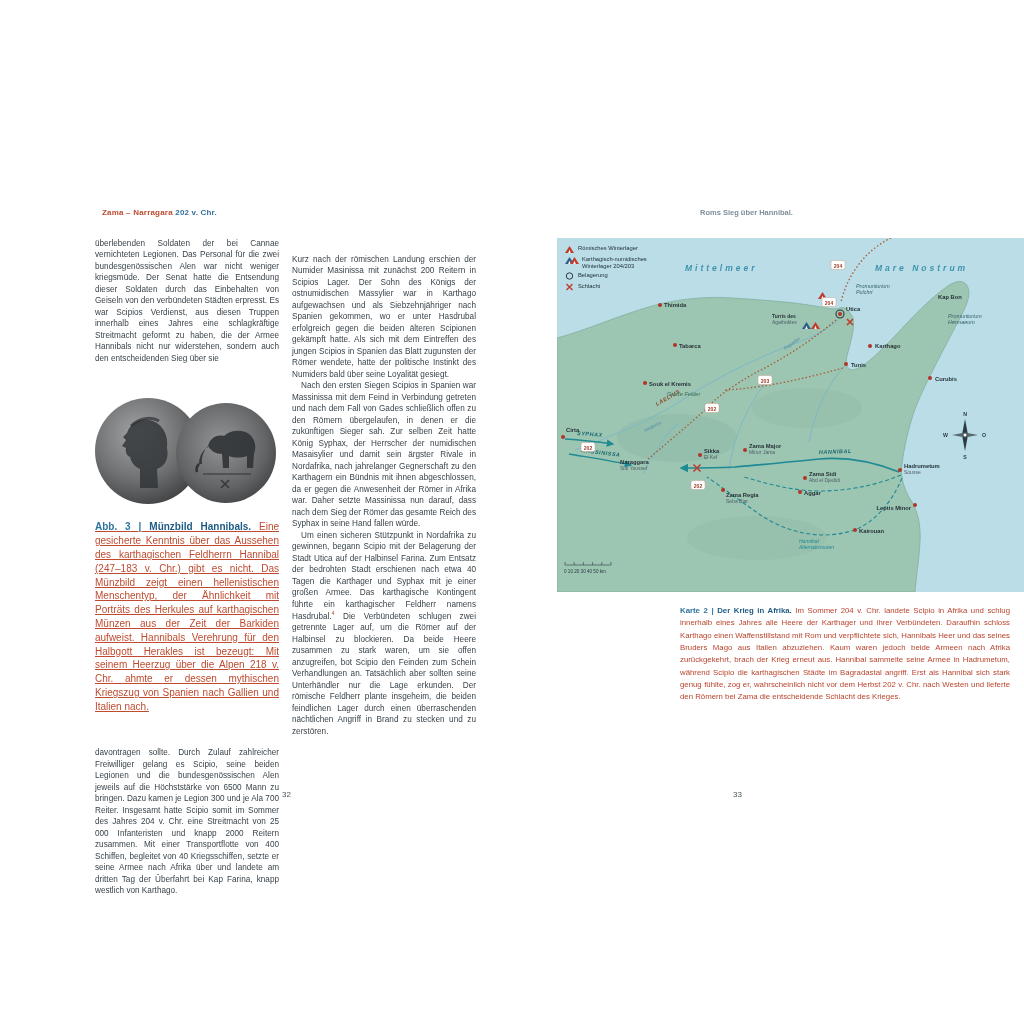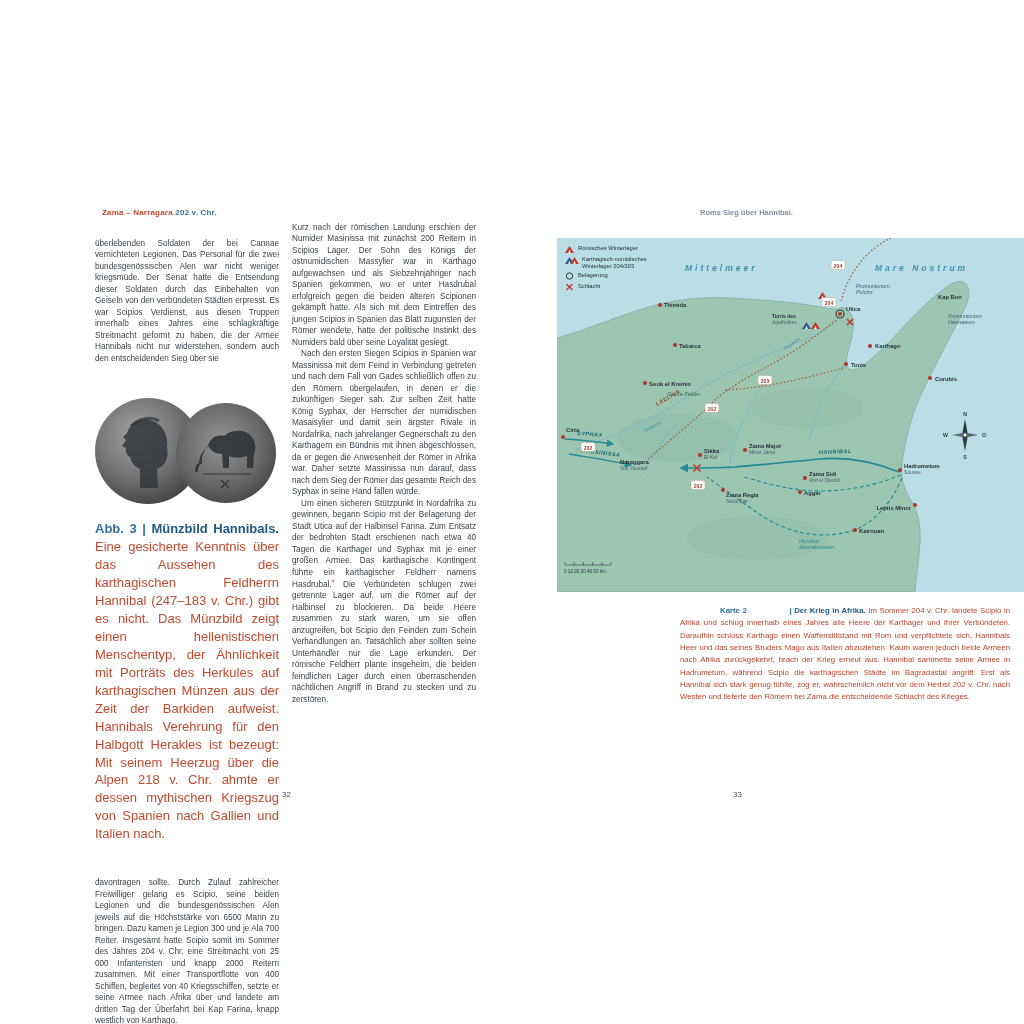--- a/index.html
+++ b/index.html
@@ -13,27 +13,27 @@
   .runhead .rh-blue { color:#30709b; }
   .runhead-right { font-size:7.5px; color:#7e8e98; font-weight:bold; }
 
   
   .body-col { width:184px; font-size:8.2px; line-height:1.4; text-align:justify; color:#39444b; }
   .body-col p { margin:0; }
   .body-col p.ind { text-indent:9px; }
   sup.fn { color:#bf4a2f; font-size:5.5px; }
 
   
-  .cap { font-size:13px; line-height:1.38; color:#bf4a2f; text-align:justify; }
+  .cap { font-size:10px; line-height:1.38; color:#bf4a2f; text-align:justify;text-decoration:underline; }
   .cap .lbl { color:#2f739e; font-weight:bold; }
   .cap .ttl { color:#1f5a84; font-weight:bold; }
 
   
   .mapcap { font-size:7.8px; line-height:1.58; color:#b9432c; text-align:justify; }
-  .mapcap .lbl { color:#2f739e; font-weight:bold;margin-left:40px; }
+  .mapcap .lbl { color:#2f739e; font-weight:bold; }
   .mapcap .ttl { color:#1f5a84; font-weight:bold; }
 
   .pgnum { font-size:8px; color:#4a555c; text-align:center; }
 
   
   .coin-fig { width:184px; height:122px; }
 
   
   .map-wrap { left:557px; top:238px; width:467px; height:354px; overflow:hidden; }
   .pdot { fill:#b03428; }
@@ -96,21 +96,21 @@
   <div class="cap" style="margin-top:8px;">
     <span class="lbl">Abb. 3</span>
     <span class="lbl">|</span>
     <span class="ttl">Münzbild Hannibals.</span>
     <span>Eine gesicherte Kenntnis über das Aussehen des karthagischen Feldherrn Hannibal (247–183 v. Chr.) gibt es nicht. Das Münzbild zeigt einen hellenistischen Menschentyp, der Ähnlichkeit mit Porträts des Herkules auf karthagischen Münzen aus der Zeit der Barkiden aufweist. Hannibals Verehrung für den Halbgott Herakles ist bezeugt: Mit seinem Heerzug über die Alpen 218 v. Chr. ahmte er dessen mythischen Kriegszug von Spanien nach Gallien und Italien nach.</span>
   </div>
 
   <p style="margin-top:34px;">davontragen sollte. Durch Zulauf zahlreicher Freiwilliger gelang es Scipio, seine beiden Legionen und die bundesgenössischen Alen jeweils auf die Höchststärke von 6500 Mann zu bringen. Dazu kamen je Legion 300 und je Ala 700 Reiter. Insgesamt hatte Scipio somit im Sommer des Jahres 204 v. Chr. eine Streitmacht von 25 000 Infanteristen und knapp 2000 Reitern zusammen. Mit einer Transportflotte von 400 Schiffen, begleitet von 40 Kriegsschiffen, setzte er seine Armee nach Afrika über und landete am dritten Tag der Überfahrt bei Kap Farina, knapp westlich von Karthago.</p>
 </div>
 
-<div class="abs body-col" style="left:292px; top:222px;">
+<div class="abs body-col" style="left:292px; top:254px;">
   <p>Kurz nach der römischen Landung erschien der Numider Masinissa mit zunächst 200 Reitern in Scipios Lager. Der Sohn des Königs der ostnumidischen Massylier war in Karthago aufgewachsen und als Siebzehnjähriger nach Spanien gekommen, wo er unter Hasdrubal erfolgreich gegen die beiden älteren Scipionen gekämpft hatte. Als sich mit dem Eintreffen des jungen Scipios in Spanien das Blatt zugunsten der Römer wendete, hatte der politische Instinkt des Numiders bald über seine Loyalität gesiegt.</p>
   <p class="ind">Nach den ersten Siegen Scipios in Spanien war Massinissa mit dem Feind in Verbindung getreten und nach dem Fall von Gades schließlich offen zu den Römern übergelaufen, in denen er die zukünftigen Sieger sah. Zur selben Zeit hatte König Syphax, der Herrscher der numidischen Masaisylier und damit sein ärgster Rivale in Nordafrika, nach jahrelanger Gegnerschaft zu den Karthagern ein Bündnis mit ihnen abgeschlossen, da er gegen die Anwesenheit der Römer in Afrika war. Daher setzte Massinissa nun darauf, dass nach dem Sieg der Römer das gesamte Reich des Syphax in seine Hand fallen würde.</p>
   <p class="ind"><span>Um einen sicheren Stützpunkt in Nordafrika zu gewinnen, begann Scipio mit der Belagerung der Stadt Utica auf der Halbinsel Farina. Zum Entsatz der bedrohten Stadt erschienen nach etwa 40 Tagen die Karthager und Syphax mit je einer großen Armee. Das karthagische Kontingent führte ein karthagischer Feldherr namens Hasdrubal.</span><sup class="fn">4</sup><span> Die Verbündeten schlugen zwei getrennte Lager auf, um die Römer auf der Halbinsel zu blockieren. Da beide Heere zusammen zu stark waren, um sie offen anzugreifen, bot Scipio den Feinden zum Schein Verhandlungen an. Tatsächlich aber sollten seine Unterhändler nur die Lage erkunden. Der römische Feldherr plante insgeheim, die beiden feindlichen Lager durch einen überraschenden nächtlichen Angriff in Brand zu stecken und zu zerstören.</span></p>
 </div>
 
 <div class="abs pgnum" style="left:95px; top:790px; width:383px;">32</div>
 
 <div class="abs runhead-right" style="left:700px; top:208px; width:308px; text-align:left;">Roms Sieg über Hannibal.</div>
 
 <div class="abs map-wrap">

